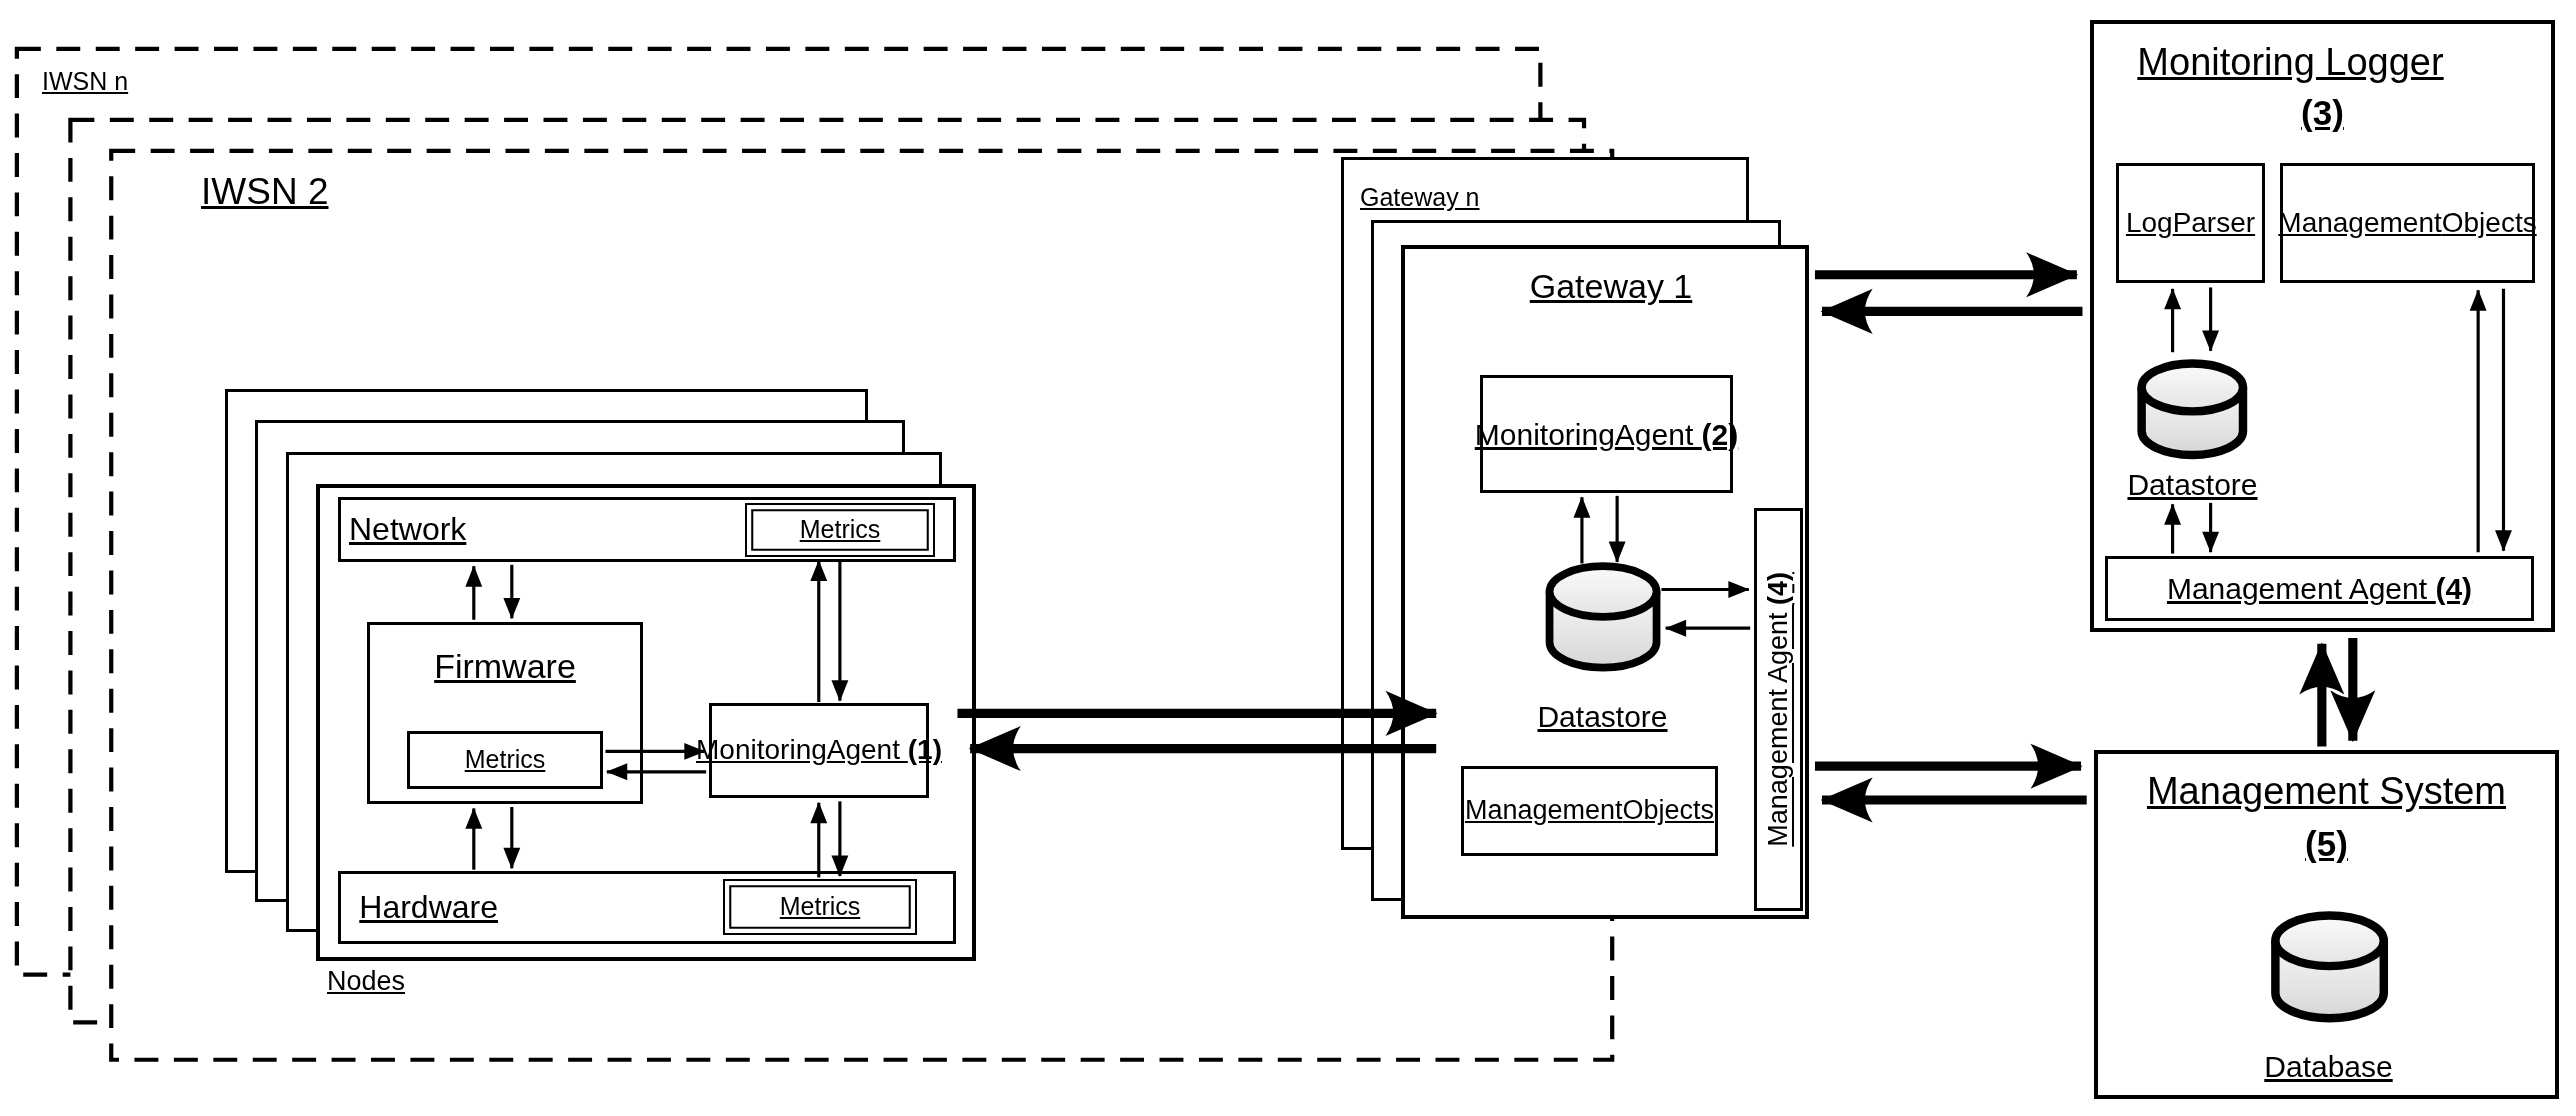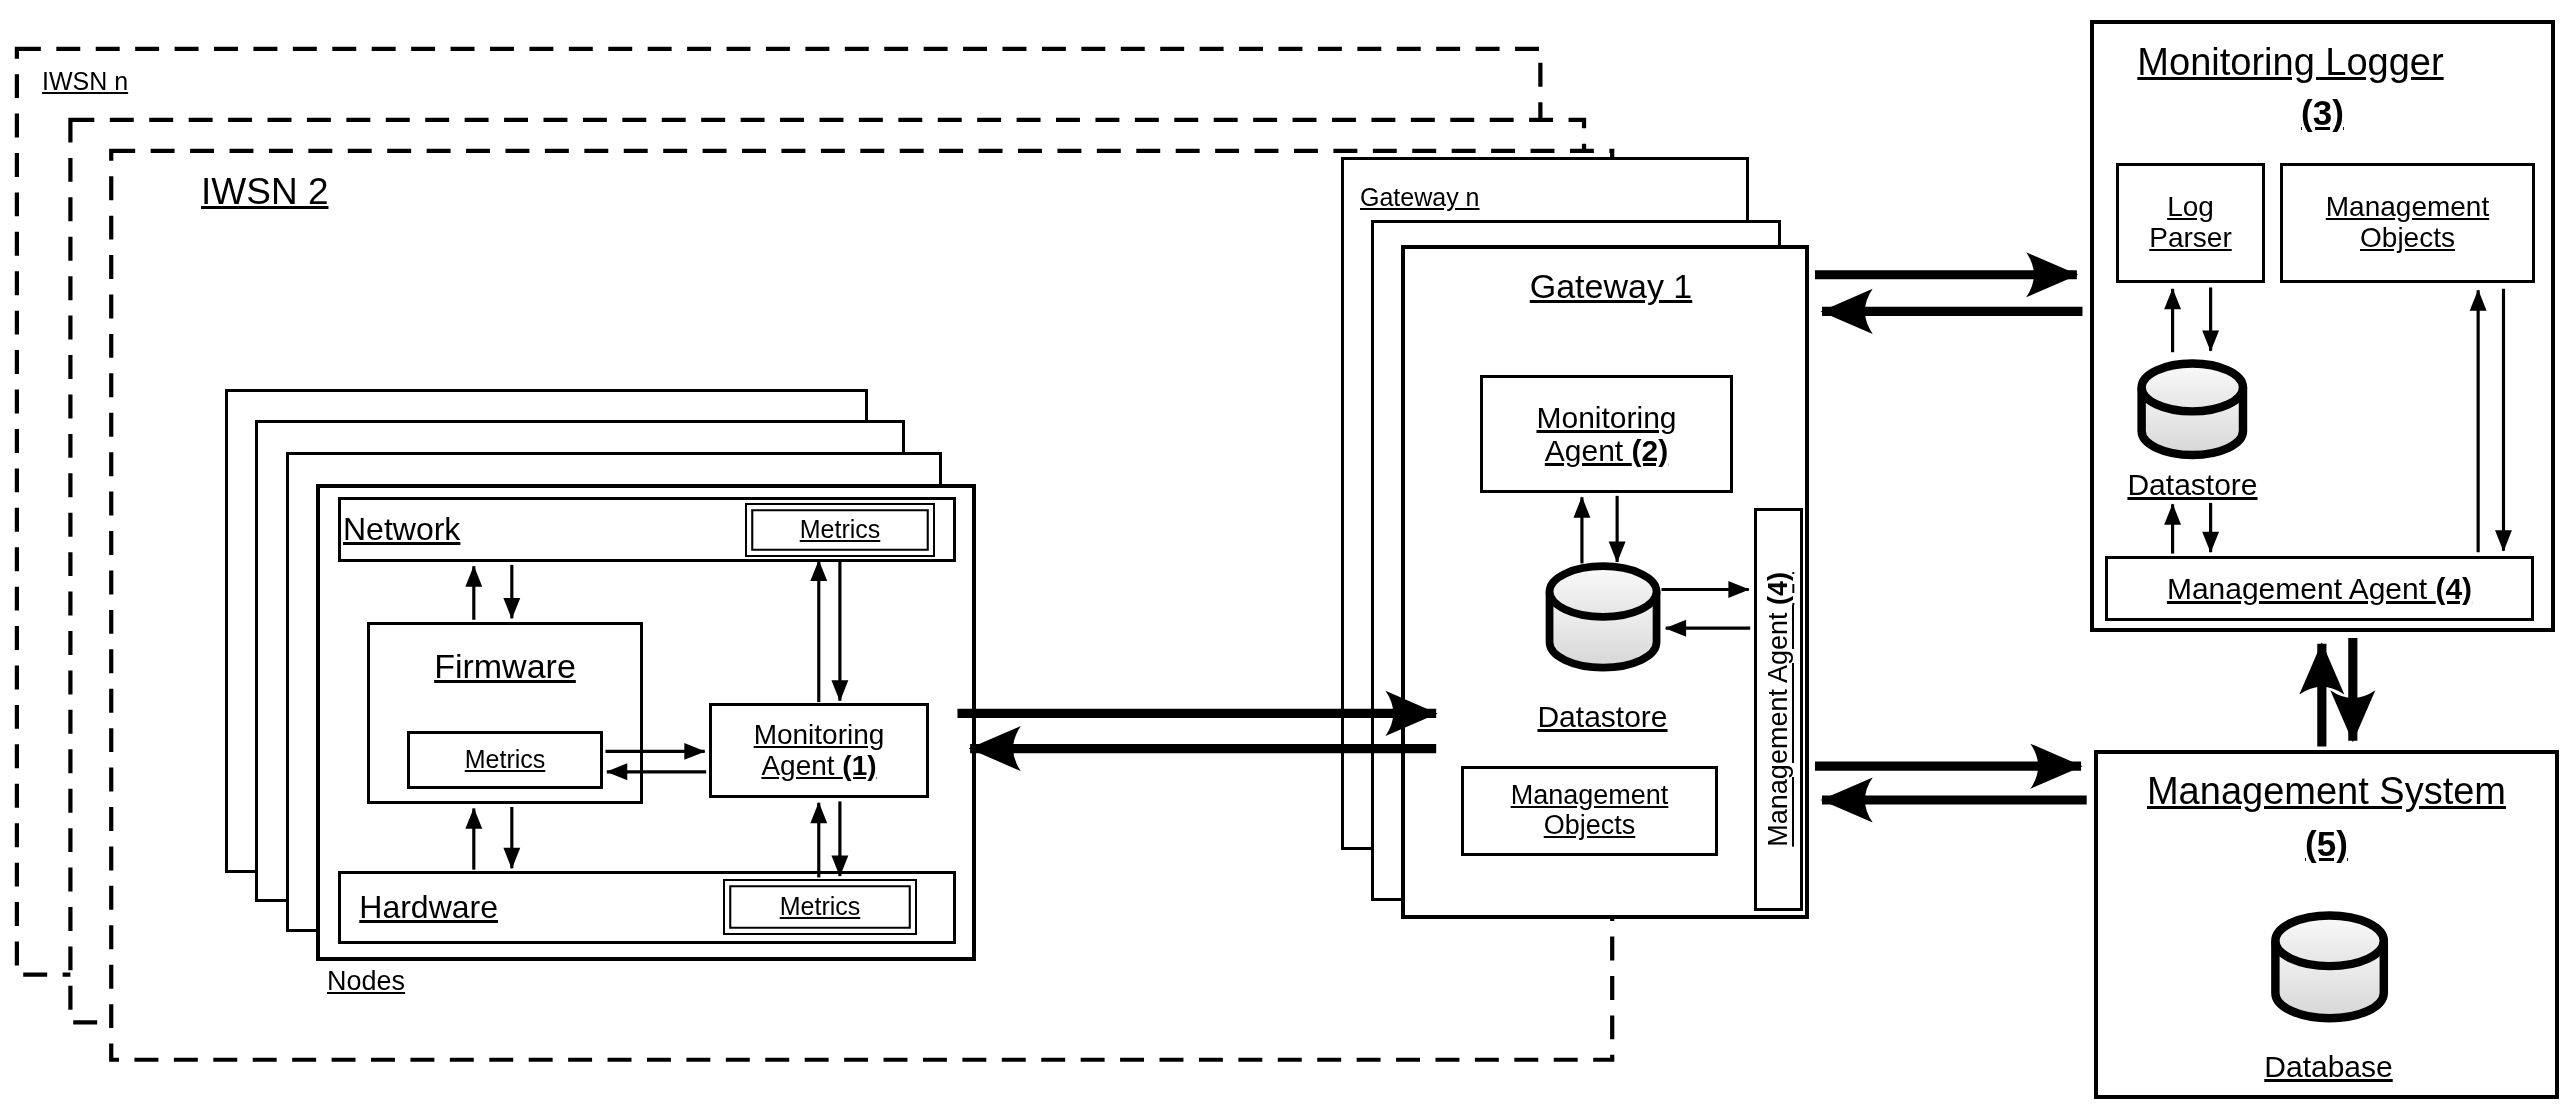--- a/index.html
+++ b/index.html
@@ -5,21 +5,21 @@
   html,body{margin:0;padding:0;background:#ffffff;}
   #canvas{
     position:relative;width:2576px;height:1117px;background:#ffffff;overflow:hidden;
     font-family:"Liberation Sans","DejaVu Sans",sans-serif;color:#000;
   }
   .abs{position:absolute;box-sizing:border-box;text-decoration:underline;}
   .box{background:#fff;border:3.5px solid #000;}
   .b6{border-width:4.2px;}
   .lbl{white-space:nowrap;line-height:1.1;}
   .cen{display:flex;align-items:center;justify-content:center;text-align:center;}
-  .col{flex-direction:column;}
+  .col{flex-direction:row;}
   
   .dbl{border:2.8px solid #000;box-shadow:inset 0 0 0 4.2px #fff, inset 0 0 0 6.3px #000;}
   .vwrap{display:flex;align-items:center;justify-content:center;}
   .vtext{writing-mode:vertical-rl;transform:rotate(180deg);white-space:nowrap;}
   svg{display:block;}
   .layer{position:absolute;left:0;top:0;pointer-events:none;}
 </style>
 </head>
 <body>
 
@@ -32,21 +32,21 @@
   </svg>
 
   <div class="abs lbl" style="left:42px;top:68px;font-size:25px;z-index:2">IWSN n</div>
   <div class="abs lbl" style="left:201px;top:172px;font-size:37px;z-index:2">IWSN 2</div>
 
   <div class="abs box" style="left:225px;top:389px;width:643px;height:484px;z-index:2"></div>
   <div class="abs box" style="left:255px;top:420px;width:650px;height:482px;z-index:3"></div>
   <div class="abs box" style="left:286px;top:452px;width:656px;height:480px;z-index:4"></div>
   <div class="abs box b6" style="left:316px;top:484px;width:660px;height:477px;z-index:5"></div>
 
-  <div class="abs box" style="left:338px;top:497px;width:618px;height:65px;z-index:6;display:flex;align-items:center;padding-left:2px">
+  <div class="abs box" style="left:338px;top:497px;width:618px;height:65px;z-index:6;display:flex;align-items:center;padding-left:8px">
     <span class="lbl" style="font-size:32px">Network</span>
   </div>
   <div class="abs dbl cen" style="left:745px;top:503px;width:190px;height:54px;z-index:7;background:#fff">
     <span class="lbl" style="font-size:25px">Metrics</span>
   </div>
 
   <div class="abs box" style="left:367px;top:622px;width:276px;height:182px;z-index:6">
     <div class="cen" style="height:83px">
       <span class="lbl" style="font-size:34px">Firmware</span>
     </div>

